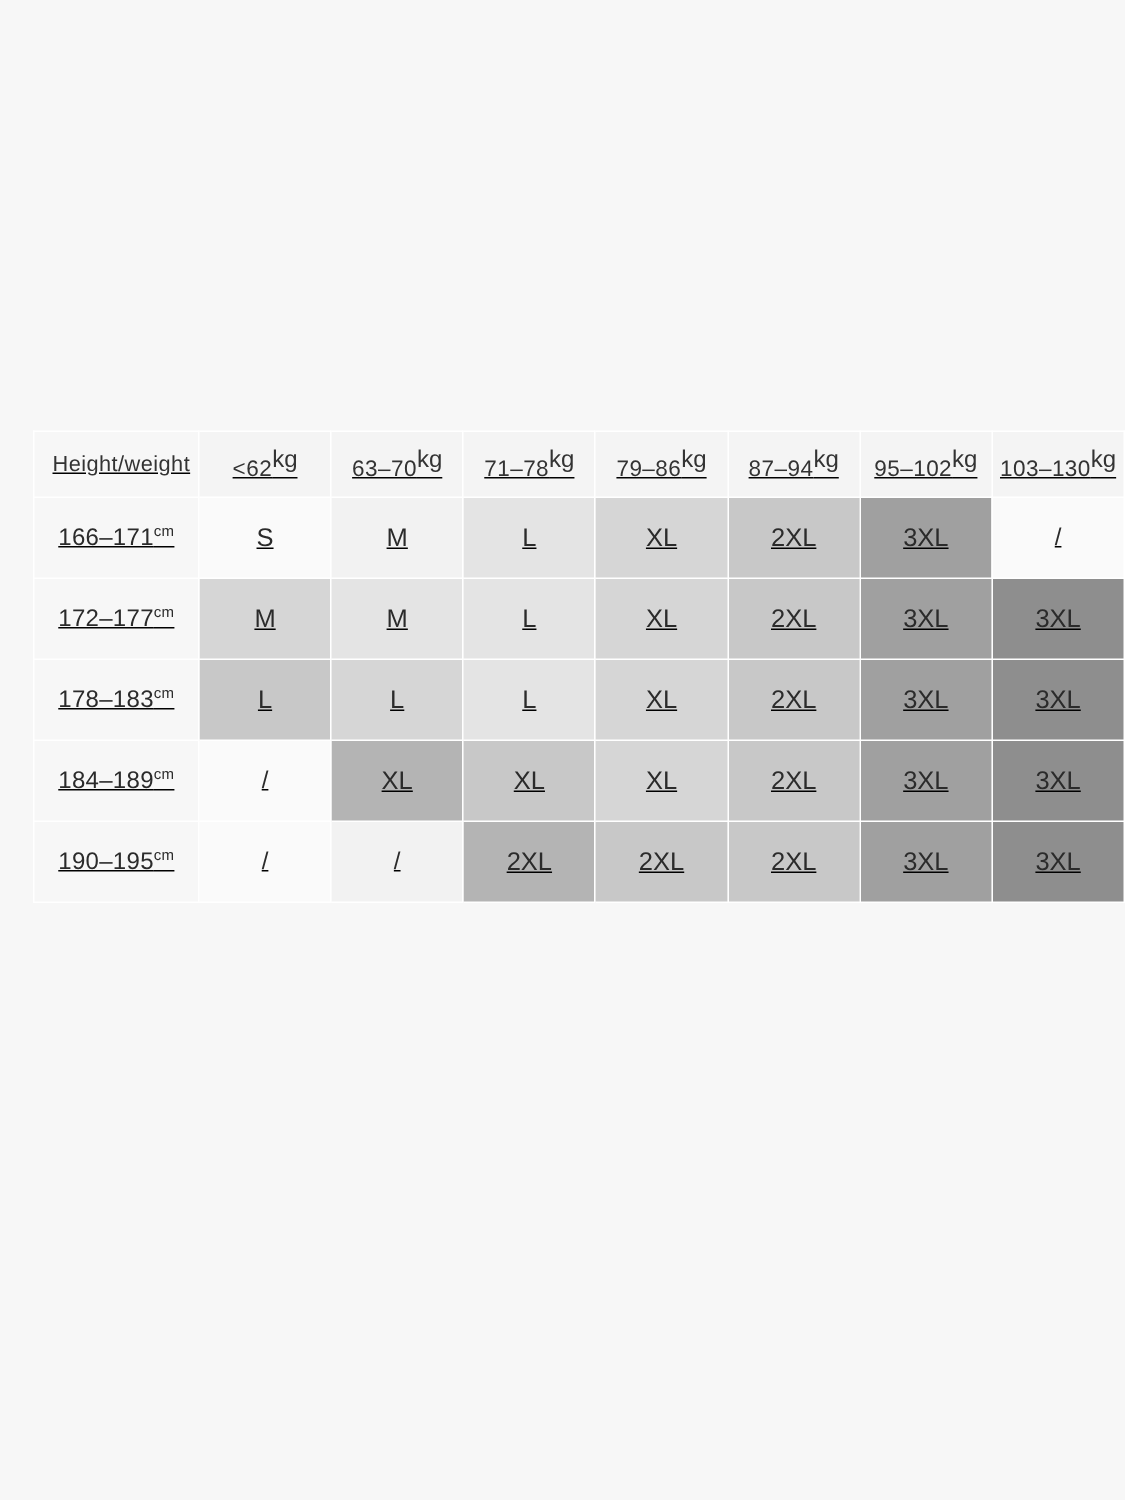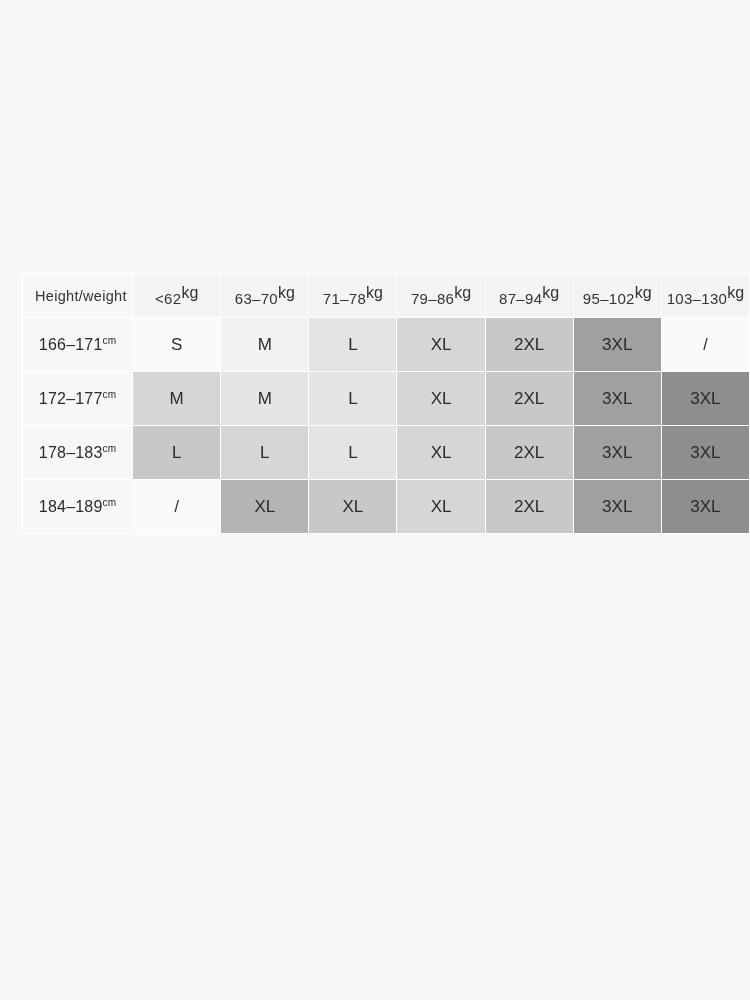--- a/index.html
+++ b/index.html
@@ -10,22 +10,23 @@
   body {
     width: 750px;
     height: 1000px;
     font-family: "Liberation Sans", sans-serif;
     position: relative;
     overflow: hidden;
   }
   #size-chart-wrap {
     position: absolute;
     left: 22px;
-    top: 273px;
+    top: 287px;
     width: 728px;
+    text-decoration: underline;
   }
   table.size-chart {
     border-collapse: collapse;
     width: 728px;
     table-layout: fixed;
   }
   table.size-chart td,
   table.size-chart th {
     border: 1px solid #ffffff;
     text-align: center;
@@ -145,15 +146,25 @@
         <tr>
           <td class="rowhead"><span>184–189</span><span class="unit">cm</span></td>
           <td class="sh0 slash">/</td>
           <td class="sh5">XL</td>
           <td class="sh4">XL</td>
           <td class="sh3">XL</td>
           <td class="sh4">2XL</td>
           <td class="sh6">3XL</td>
           <td class="sh7">3XL</td>
         </tr>
+        <tr>
+          <td class="rowhead"><span>190–195</span><span class="unit">cm</span></td>
+          <td class="sh0 slash">/</td>
+          <td class="sh1 slash">/</td>
+          <td class="sh5">2XL</td>
+          <td class="sh4">2XL</td>
+          <td class="sh4">2XL</td>
+          <td class="sh6">3XL</td>
+          <td class="sh7">3XL</td>
+        </tr>
       </tbody>
   </table>
 </div>
 
 </body></html>

